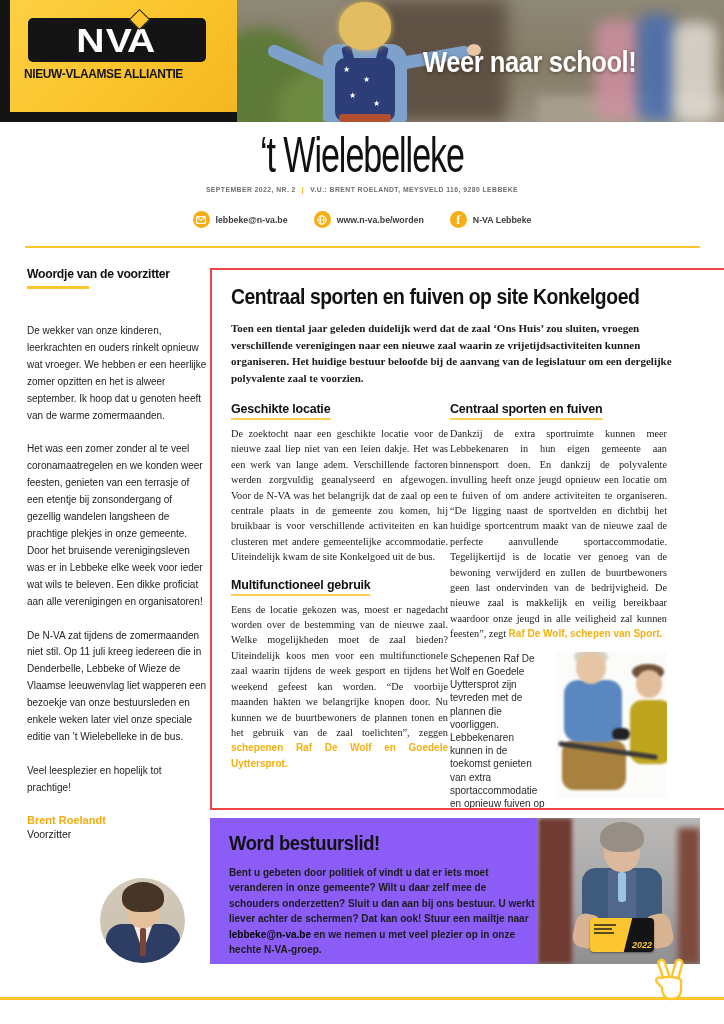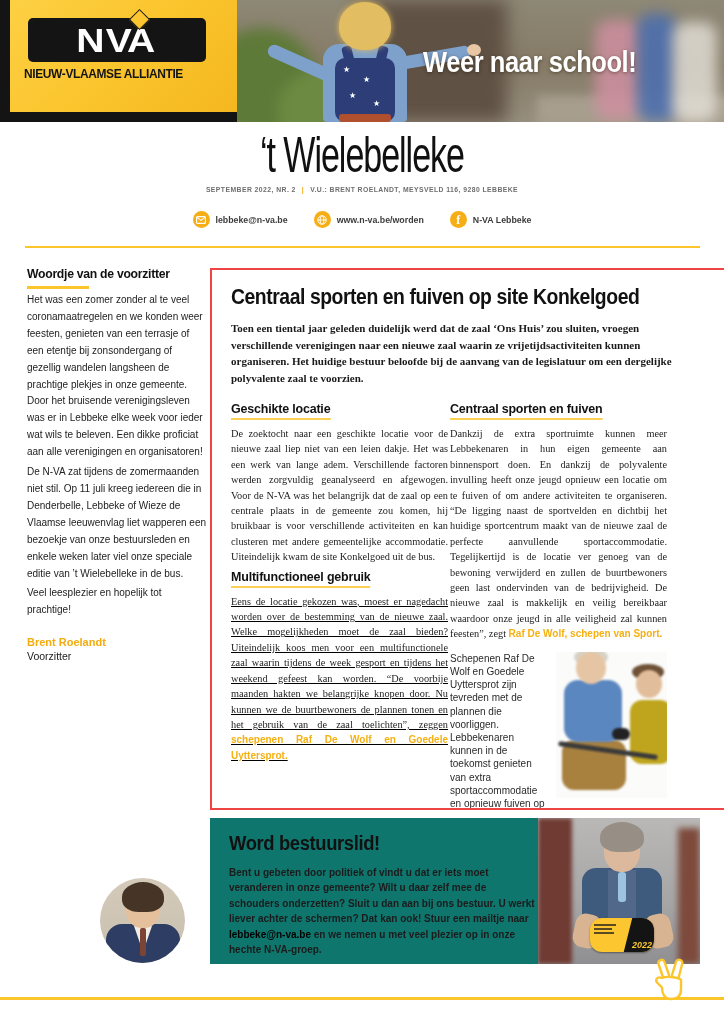--- a/index.html
+++ b/index.html
@@ -57,21 +57,21 @@
   .cicon { width:17px; height:17px; border-radius:50%; background:#f6ae17; display:flex; align-items:center; justify-content:center; }
   .contact .clabel { font-size:8.8px; color:#3c3c3c; font-weight:700; }
   .fb-f { color:#fff; font-family:"Liberation Serif",serif; font-weight:700; font-size:12px; line-height:10px; }
   .top-rule { position:absolute; left:25px; top:246px; width:675px; height:2px; background:#fbc52b; }
 
   
   .voorzitter { position:absolute; left:27px; top:264px; width:180px; }
   .col-heading { font-size:13px; font-weight:700; color:#111; letter-spacing:-0.3px;
      display:inline-block; transform:scaleX(0.94); transform-origin:left center; }
   .col-underline { width:62px; height:3px; background:#fbc52b; margin-top:4px; }
-  .voorzitter p { font-size:10px; line-height:16.9px; color:#222; margin-top:3px; }
+  .voorzitter p { font-size:10px; line-height:16.9px; color:#222; margin-top:17px; }
   .voorzitter p.first { margin-top:34px; }
   .sig-name { margin-top:17px; font-size:11px; font-weight:700; color:#f3ac0e; }
   .sig-role { font-size:10.5px; color:#222; margin-top:2px; }
   .chairman-photo { position:absolute; left:100px; top:878px; width:85px; height:85px; border-radius:50%;
      overflow:hidden; background:linear-gradient(180deg,#d4caba 0%,#c9bfae 100%); }
   .cp-hair { position:absolute; left:22px; top:4px; width:42px; height:30px; border-radius:50% 50% 40% 40%; background:#463526; }
   .cp-face { position:absolute; left:26px; top:12px; width:34px; height:38px; border-radius:46%; background:#e4c09d; }
   .cp-suit { position:absolute; left:6px; top:46px; width:74px; height:42px; border-radius:16px 16px 0 0; background:#2d3d63; }
   .cp-shirt { position:absolute; left:34px; top:48px; width:18px; height:26px; background:#f2ede4; clip-path:polygon(0 0,100% 0,50% 100%); }
   .cp-tie { position:absolute; left:40px; top:50px; width:6px; height:28px; background:#7c4434; border-radius:2px; }
@@ -82,55 +82,55 @@
   .article-title { font-size:22px; font-weight:700; color:#111; letter-spacing:-0.5px; white-space:nowrap;
      display:inline-block; transform:scaleX(0.88); transform-origin:left center; }
   .article-intro { margin-top:10px; font-family:"Liberation Serif",serif; font-weight:700;
      font-size:11px; line-height:16.5px; color:#1a1a1a; width:452px; }
   .cols { display:flex; gap:2px; margin-top:13px; }
   .col { width:217px; }
   .subhead { font-size:13px; font-weight:700; color:#111; letter-spacing:-0.2px;
      display:inline-block; transform:scaleX(0.96); transform-origin:left center;
      border-bottom:2.5px solid #fccf55; padding-bottom:2px; margin-bottom:6px; }
   .abody { font-family:"Liberation Serif",serif; font-size:10.3px; line-height:15.4px; color:#1c1c1c; text-align:justify; }
-  .section + .section { margin-top:2px;text-decoration:underline; }
+  .section + .section { margin-top:10px; }
   .name-hl { color:#f6b011; font-weight:700; font-family:"Liberation Sans",sans-serif; font-size:10px; }
   .cap-row { display:flex; gap:8px; margin-top:10px; }
   .photo-caption { width:104px; font-size:10px; line-height:13.2px; color:#2a2a2a; }
   .cyclists-photo { position:relative; width:118px; height:146px; background:#fbfbfa; overflow:hidden; }
   .cy { position:absolute; filter:blur(1px); }
   .cy-man-shirt { left:8px; top:28px; width:58px; height:62px; border-radius:14px; background:#5b87c0; }
   .cy-man-head { left:20px; top:0px; width:30px; height:32px; border-radius:50%; background:#e5c5a3; }
   .cy-man-hair { left:18px; top:-4px; width:34px; height:18px; border-radius:50%; background:#d8d2c6; }
   .cy-man-pants { left:6px; top:88px; width:64px; height:50px; border-radius:12px; background:#a8813f; }
   .cy-wom-jack { left:74px; top:48px; width:42px; height:64px; border-radius:12px; background:#bfa51e; }
   .cy-wom-head { left:80px; top:18px; width:26px; height:28px; border-radius:50%; background:#e2bd9b; }
   .cy-wom-hair { left:76px; top:12px; width:32px; height:16px; border-radius:50%; background:#6e5137; }
   .cy-bar { left:2px; top:96px; width:100px; height:5px; border-radius:3px; background:#3a3a3a; transform:rotate(8deg); }
   .cy-grip { left:56px; top:76px; width:18px; height:12px; border-radius:6px; background:#222; }
 
   
-  .member { position:absolute; left:210px; top:818px; width:490px; height:146px; background:#0f766e; overflow:hidden; }
+  .member { position:absolute; left:210px; top:818px; width:490px; height:146px; background:#8b5cf6; overflow:hidden; }
   .member-inner { padding:14px 0 0 19px; width:320px; }
   .member-title { font-size:20px; font-weight:700; color:#111; letter-spacing:-0.4px; white-space:nowrap;
      display:inline-block; transform:scaleX(0.92); transform-origin:left center; }
   .member-body { margin-top:10px; font-size:10px; line-height:15.4px; color:#1b1b1b; font-weight:700; width:306px; }
   .member-email { color:#000; cursor:pointer; }
   .member-photo { position:absolute; right:0; top:0; width:162px; height:146px; overflow:hidden;
      background:linear-gradient(180deg,#b9b8b6 0%,#a6a5a6 60%,#8f8e90 100%); }
   .mp-brick { position:absolute; left:0; top:0; width:34px; height:146px; background:#6f3b33; filter:blur(2px); }
   .mp-brick2 { position:absolute; right:0; top:10px; width:22px; height:136px; background:#7d4a3c; filter:blur(3px); }
   .mp-hair { position:absolute; left:62px; top:4px; width:44px; height:30px; border-radius:50% 50% 40% 40%; background:#978f85; }
   .mp-face { position:absolute; left:66px; top:12px; width:36px; height:42px; border-radius:46%; background:#dcb99c; }
   .mp-suit { position:absolute; left:44px; top:50px; width:80px; height:60px; border-radius:14px 14px 0 0; background:#3e5a7c; }
   .mp-vest { position:absolute; left:70px; top:52px; width:28px; height:48px; background:#51688a; }
   .mp-tie { position:absolute; left:80px; top:54px; width:8px; height:30px; background:#9cc3e0; border-radius:3px; }
   .mp-hand-l { position:absolute; left:36px; top:96px; width:26px; height:34px; border-radius:10px; background:#d9b493; transform:rotate(12deg); }
   .mp-hand-r { position:absolute; left:108px; top:96px; width:26px; height:34px; border-radius:10px; background:#d9b493; transform:rotate(-12deg); }
-  .mp-card { position:absolute; left:52px; top:100px; width:64px; height:34px; border-radius:12px; background:#fbc62f;
+  .mp-card { position:absolute; left:52px; top:100px; width:64px; height:34px; border-radius:4px; background:#fbc62f;
      box-shadow:0 1px 2px rgba(0,0,0,.4); overflow:hidden; }
   .mp-card .card-black { position:absolute; right:-8px; top:0; width:34px; height:34px; background:#141414; transform:skewX(-14deg); }
   .mp-card .card-year { position:absolute; right:2px; bottom:2px; color:#fbc62f; font-size:9px; font-weight:700; font-style:italic; }
   .mp-card .tline { position:absolute; left:4px; background:#5a4a20; height:1.5px; }
 
   
   .footer-rule { position:absolute; left:0; top:997px; width:724px; height:3px; background:#fbc52b; }
   .victory-hand { position:absolute; left:648px; top:956px; width:44px; height:46px; }
 
   [data-interactable="true"] { cursor:pointer; }
@@ -210,20 +210,21 @@
         <span class="clabel" data-interactable="false">N-VA Lebbeke</span>
       </div>
     </div>
   </div>
 
   <div class="top-rule" data-interactable="false"></div>
 
   <div class="voorzitter" data-interactable="false">
     <div class="col-heading" data-interactable="false">Woordje van de voorzitter</div>
     <div class="col-underline" data-interactable="false"></div>
+    <p class="first" data-interactable="false">De wekker van onze kinderen, leerkrachten en ouders rinkelt opnieuw wat vroeger. We hebben er een heerlijke zomer opzitten en het is alweer september. Ik hoop dat u genoten heeft van de warme zomermaanden.</p>
     <p data-interactable="false">Het was een zomer zonder al te veel coronamaatregelen en we konden weer feesten, genieten van een terrasje of een etentje bij zonsondergang of gezellig wandelen langsheen de prachtige plekjes in onze gemeente. Door het bruisende verenigingsleven was er in Lebbeke elke week voor ieder wat wils te beleven. Een dikke proficiat aan alle verenigingen en organisatoren!</p>
     <p data-interactable="false">De N-VA zat tijdens de zomermaanden niet stil. Op 11 juli kreeg iedereen die in Denderbelle, Lebbeke of Wieze de Vlaamse leeuwenvlag liet wapperen een bezoekje van onze bestuursleden en enkele weken later viel onze speciale editie van ’t Wielebelleke in de bus.</p>
     <p data-interactable="false">Veel leesplezier en hopelijk tot prachtige!</p>
     <div class="sig-name" data-interactable="false">Brent Roelandt</div>
     <div class="sig-role" data-interactable="false">Voorzitter</div>
   </div>
   <div class="chairman-photo" data-interactable="false">
     <div class="cp-suit"></div>
       <div class="cp-shirt"></div>
       <div class="cp-tie"></div>

